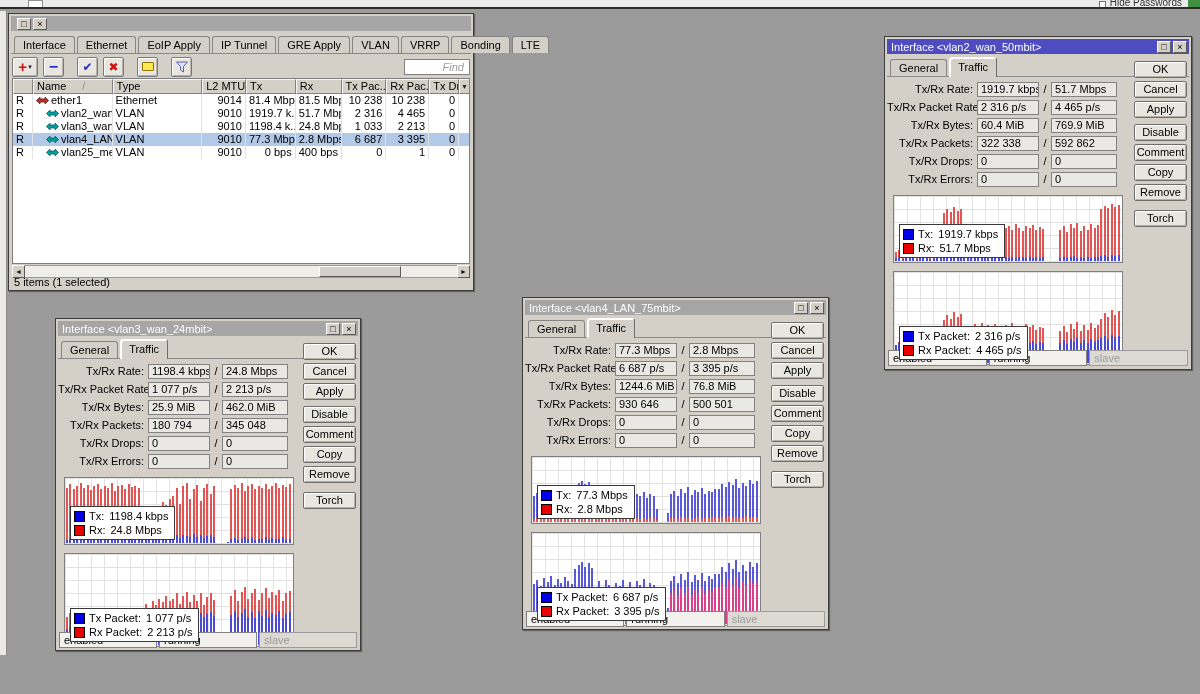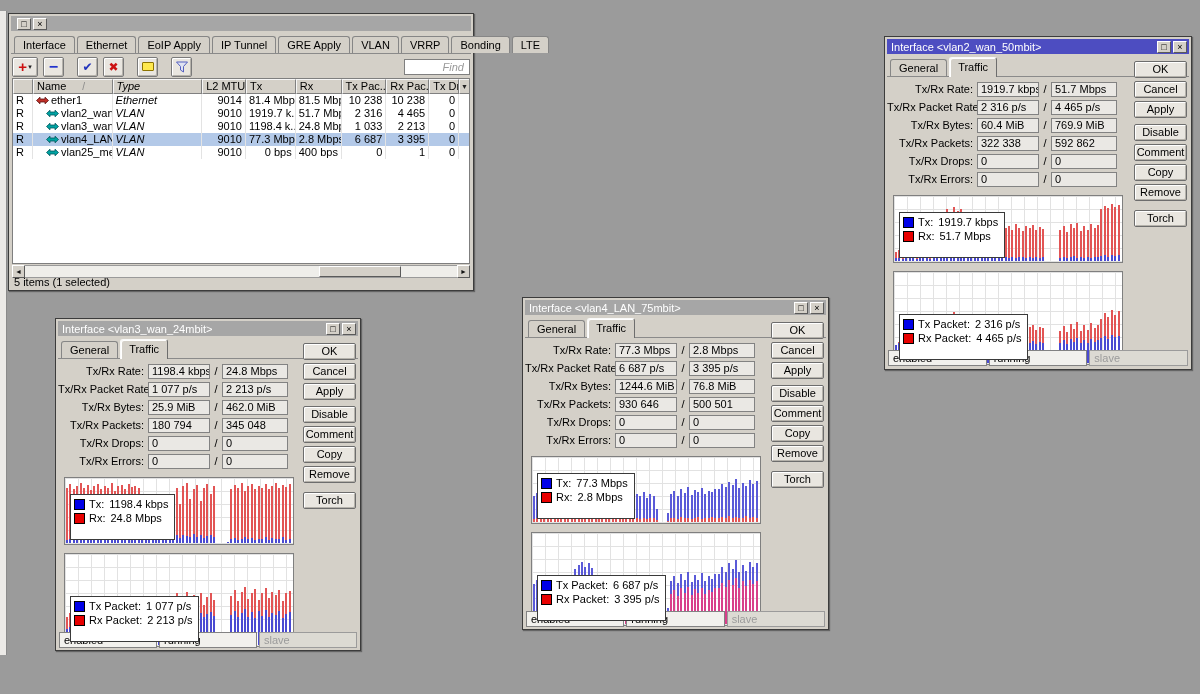--- a/index.html
+++ b/index.html
@@ -61,21 +61,21 @@
   .hrow { display:flex; height:15px; background:#d4d0c8; }
   .hcell { border:1px solid; border-color:#f6f6f6 #808080 #808080 #f6f6f6; padding:0 3px; height:15px;
            line-height:13px; white-space:nowrap; overflow:hidden; display:flex; align-items:center; }
   .sortglyph { color:#8a8a8a; margin-left:14px; font-size:10px; }
   .hdd { justify-content:center; padding:0 1px; font-size:7px; color:#222; }
   .lrow2 { display:flex; height:13px; line-height:13px; background:#fff; }
   .lrow2.selected { background:#b3c9e8; }
   .lcell { border-right:1px solid #e3e3e3; padding:0 3px; white-space:nowrap; overflow:hidden; height:13px; }
   .num { text-align:right; }
   .c-flag { width:20px; } .c-name { width:80px; display:flex; align-items:center; gap:2px; }
-  .c-type { width:90px;font-style:italic; } .c-l2 { width:44px; } .c-tx { width:50px; } .c-rx { width:46px; }
+  .c-type { width:90px; } .c-l2 { width:44px; } .c-tx { width:50px; } .c-rx { width:46px; }
   .c-txp { width:45px; } .c-rxp { width:43px; } .c-txd { width:30px; } .c-dd { width:10px; border-right:none; }
   .lrow2.indent .c-name { padding-left:13px; }
   .if-icon { display:inline-block; width:13px; height:9px; flex:0 0 auto; }
   .if-icon svg { display:block; }
   .ic-vlan path { fill:#00a2a2; stroke:#00565a; }
   .ic-ethernet path { fill:#c03028; stroke:#5a0f0f; }
 
   #hscroll { position:absolute; left:3px; top:251px; right:3px; height:13px; display:flex; }
   .sc-arrow { width:13px; height:13px; background:#d4d0c8; border:1px solid; border-color:#fff #5a5a5a #5a5a5a #fff;
               font-size:7px; line-height:11px; text-align:center; color:#111; flex:0 0 auto; }
@@ -109,36 +109,44 @@
 
   .graph { position:absolute; left:8px; width:230px; background:#fff; border:1px solid #7f7f7f;
            background-image:linear-gradient(#e2e2e2 1px, transparent 1px),
                             linear-gradient(90deg,#e2e2e2 1px, transparent 1px);
            background-size:13px 13px; }
   .graph.g1 { top:158px; height:68px; }
   .graph.g2 { top:234px; height:94px; }
   .bars { position:absolute; left:1px; right:1px; top:2px; bottom:1px; }
   .bar { position:absolute; bottom:0; width:2px; }
   .legend { position:absolute; left:5px; bottom:4px; background:#fff; border:1px solid #3a3a3a;
-            padding:2px 6px 14px 3px; z-index:4; white-space:nowrap; }
+            padding:2px 6px 2px 3px; z-index:4; white-space:nowrap; }
   .lrow { display:flex; align-items:center; height:14px; }
   .sw { width:11px; height:11px; border:1px solid #000; margin-right:4px; flex:0 0 auto; }
   .sw.tx { background:#0000e8; } .sw.rx { background:#e80000; }
   .ltxt { margin-right:5px; }
 
   .wstatus { position:absolute; left:3px; right:3px; top:313px; height:16px; display:flex; gap:2px; }
   .scell { flex:1; border:1px solid #828282; background:#f2f1ed; height:16px; line-height:14px; padding:0 4px;
            white-space:nowrap; overflow:hidden; }
   .scell.slave { background:#dcdad3; color:#9b9b9b; border-color:#9b9b9b; }
 </style>
 </head>
 <body>
 
 <div id="screen">
 
+  <div id="topbar">
+    <div id="topbar-frag"></div>
+    <div id="hp-group">
+      <span id="hp-check"></span>
+      <span id="hp-label">Hide Passwords</span>
+    </div>
+    <div id="green-chip"></div>
+  </div>
   <div id="left-strip"></div>
 
   <div class="win" id="iflist">
     <div class="titlebar gray">
       <span class="tb-btn">□</span>
       <span class="tb-btn">×</span>
     </div>
     <div class="tabrow" id="iflist-tabs">
 
     <div class="tab">Interface</div>

